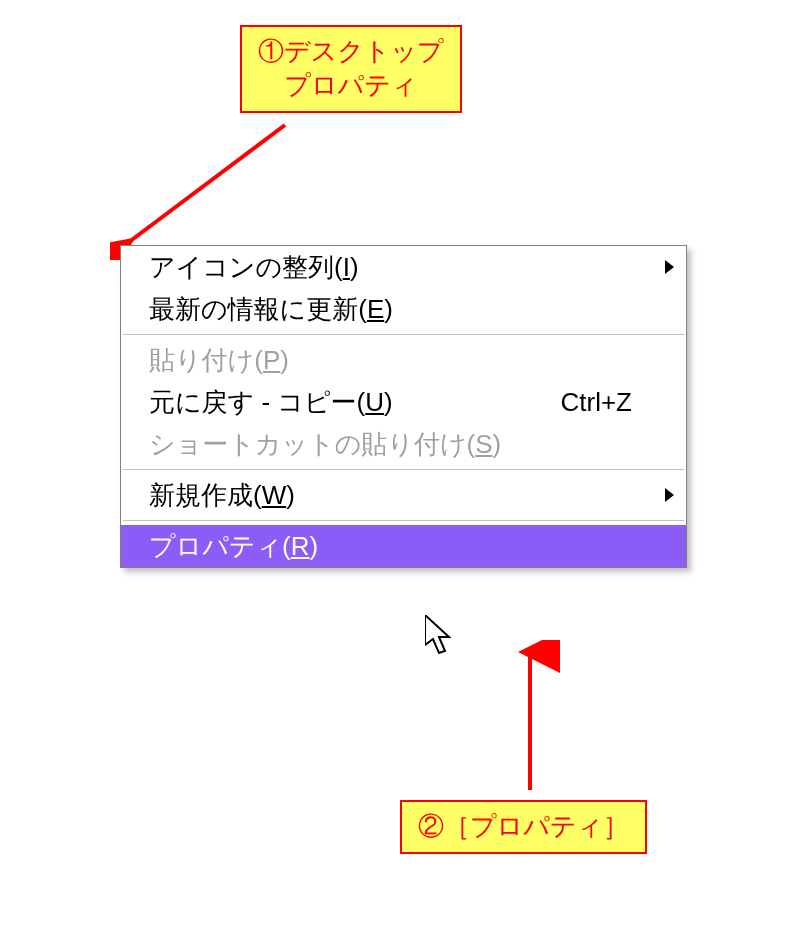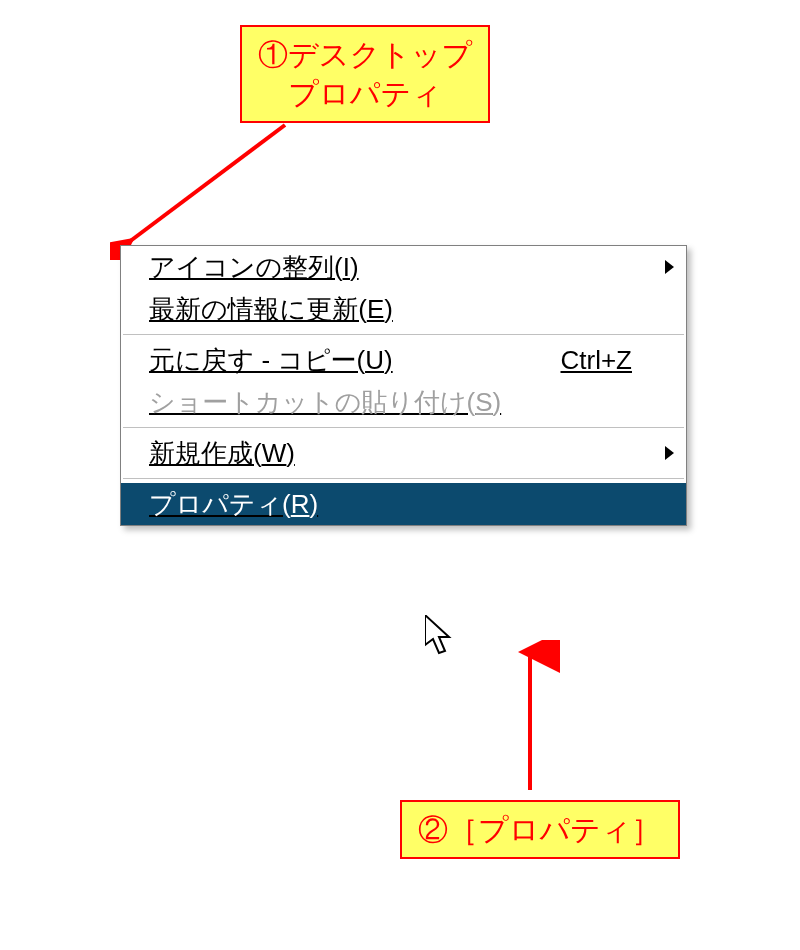--- a/index.html
+++ b/index.html
@@ -11,52 +11,51 @@
     font-family: "MS PGothic", "Meiryo", sans-serif;
     position: relative;
     overflow: hidden;
   }
 
   .callout {
     position: absolute;
     background: #ffff66;
     border: 2px solid #ff0000;
     color: #ff0000;
-    font-size: 30px;
+    font-size: 26px;
     line-height: 1.3;
     padding: 8px 16px;
     text-align: center;
     white-space: nowrap;
   }
   .callout-1 { left: 240px; top: 25px; }
   .callout-2 { left: 400px; top: 800px; }
 
   .context-menu {
     position: absolute;
     left: 120px;
     top: 245px;
     width: 565px;
     background: #ffffff;
     border: 1px solid #808080;
     box-shadow: 4px 4px 6px rgba(0,0,0,0.25);
     font-size: 26px;
-    text-decoration: underline;
   }
   .menu-item {
     display: flex;
     align-items: center;
     height: 42px;
     padding-left: 28px;
     padding-right: 14px;
     position: relative;
     color: #000000;
   }
   .menu-item.disabled { color: #a0a0a0; }
   .menu-item.highlight {
-    background: #0c4a6e;
+    background: #8b5cf6;
     color: #ffffff;
   }
   .menu-item .label { flex: 1; }
   .menu-item .shortcut {
     margin-left: auto;
     padding-right: 40px;
     font-family: Arial, sans-serif;
   }
   .submenu-arrow {
     position: absolute;
@@ -112,20 +111,25 @@
   </div>
 
   <div class="menu-item">
     <span class="label">
       <span>最新の情報に更新(</span><span class="u">E</span><span>)</span>
     </span>
   </div>
 
   <div class="menu-sep"></div>
 
+  <div class="menu-item disabled">
+    <span class="label">
+      <span>貼り付け(</span><span class="u">P</span><span>)</span>
+    </span>
+  </div>
 
   <div class="menu-item">
     <span class="label">
       <span>元に戻す - コピー(</span><span class="u">U</span><span>)</span>
     </span>
     <span class="shortcut">Ctrl+Z</span>
   </div>
 
   <div class="menu-item disabled">
     <span class="label">

